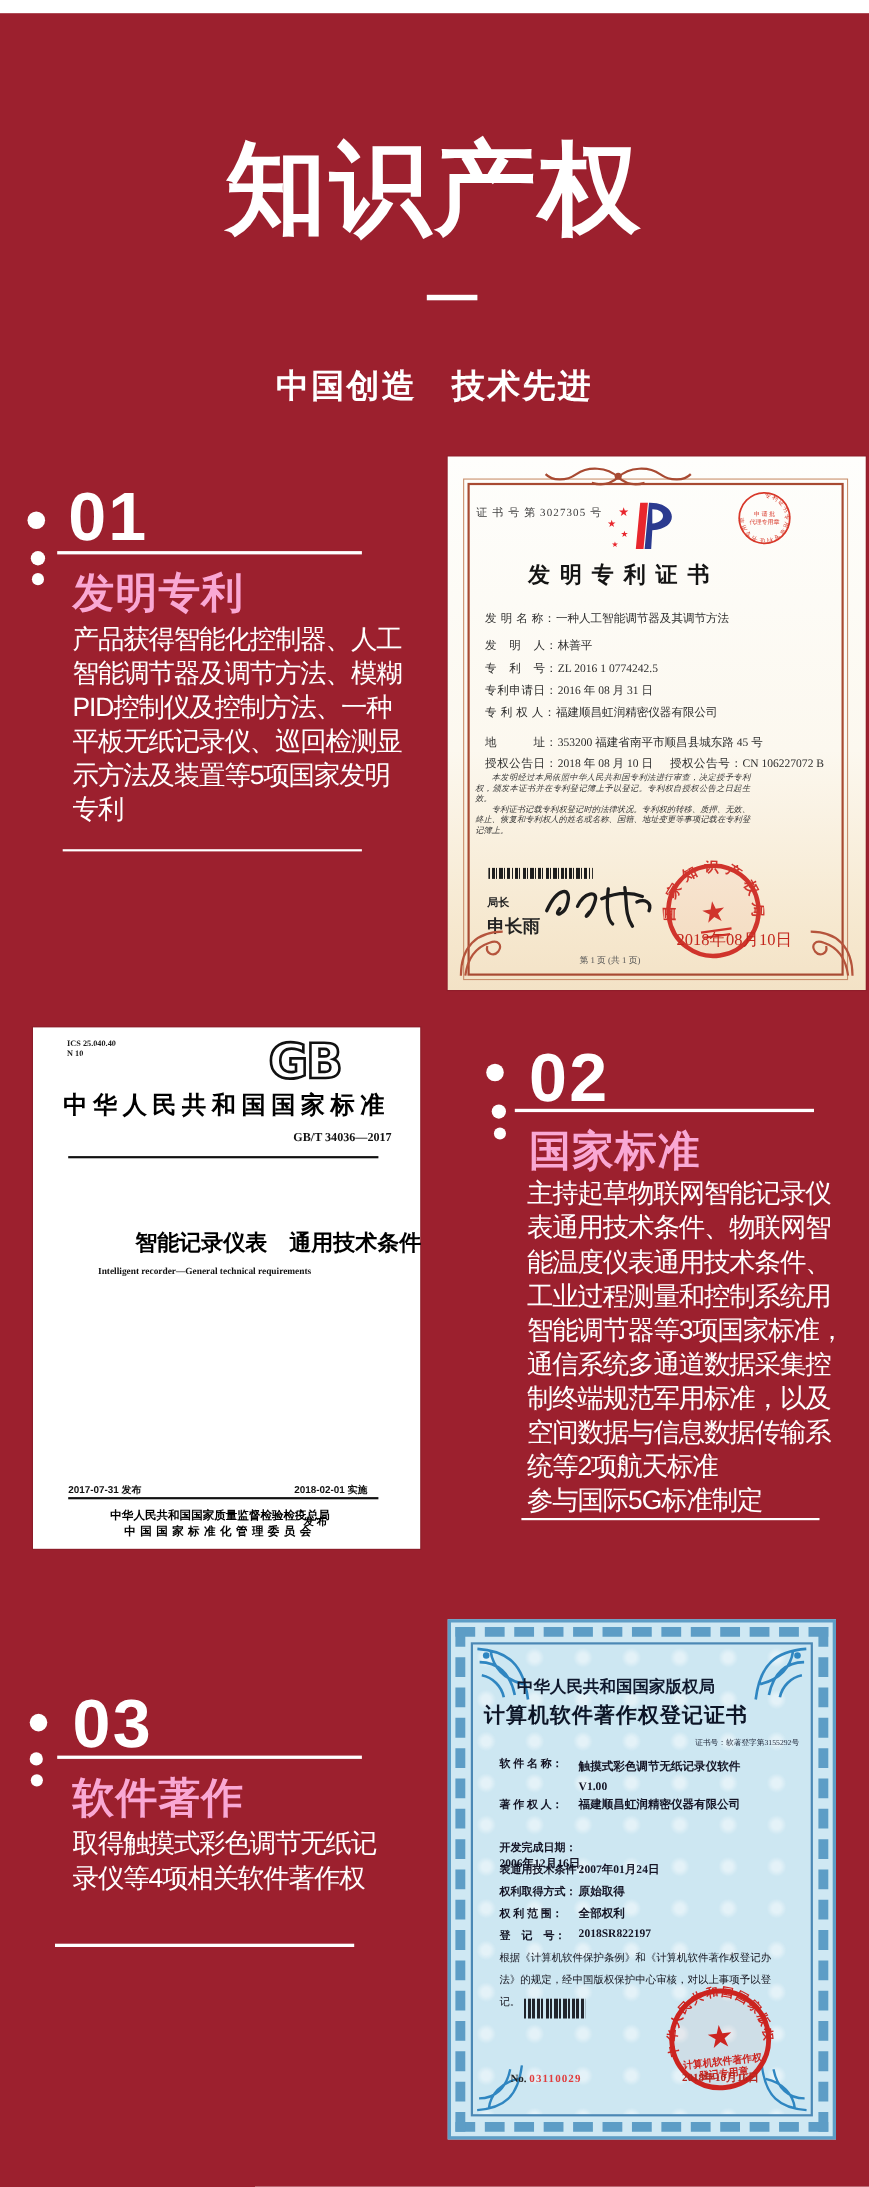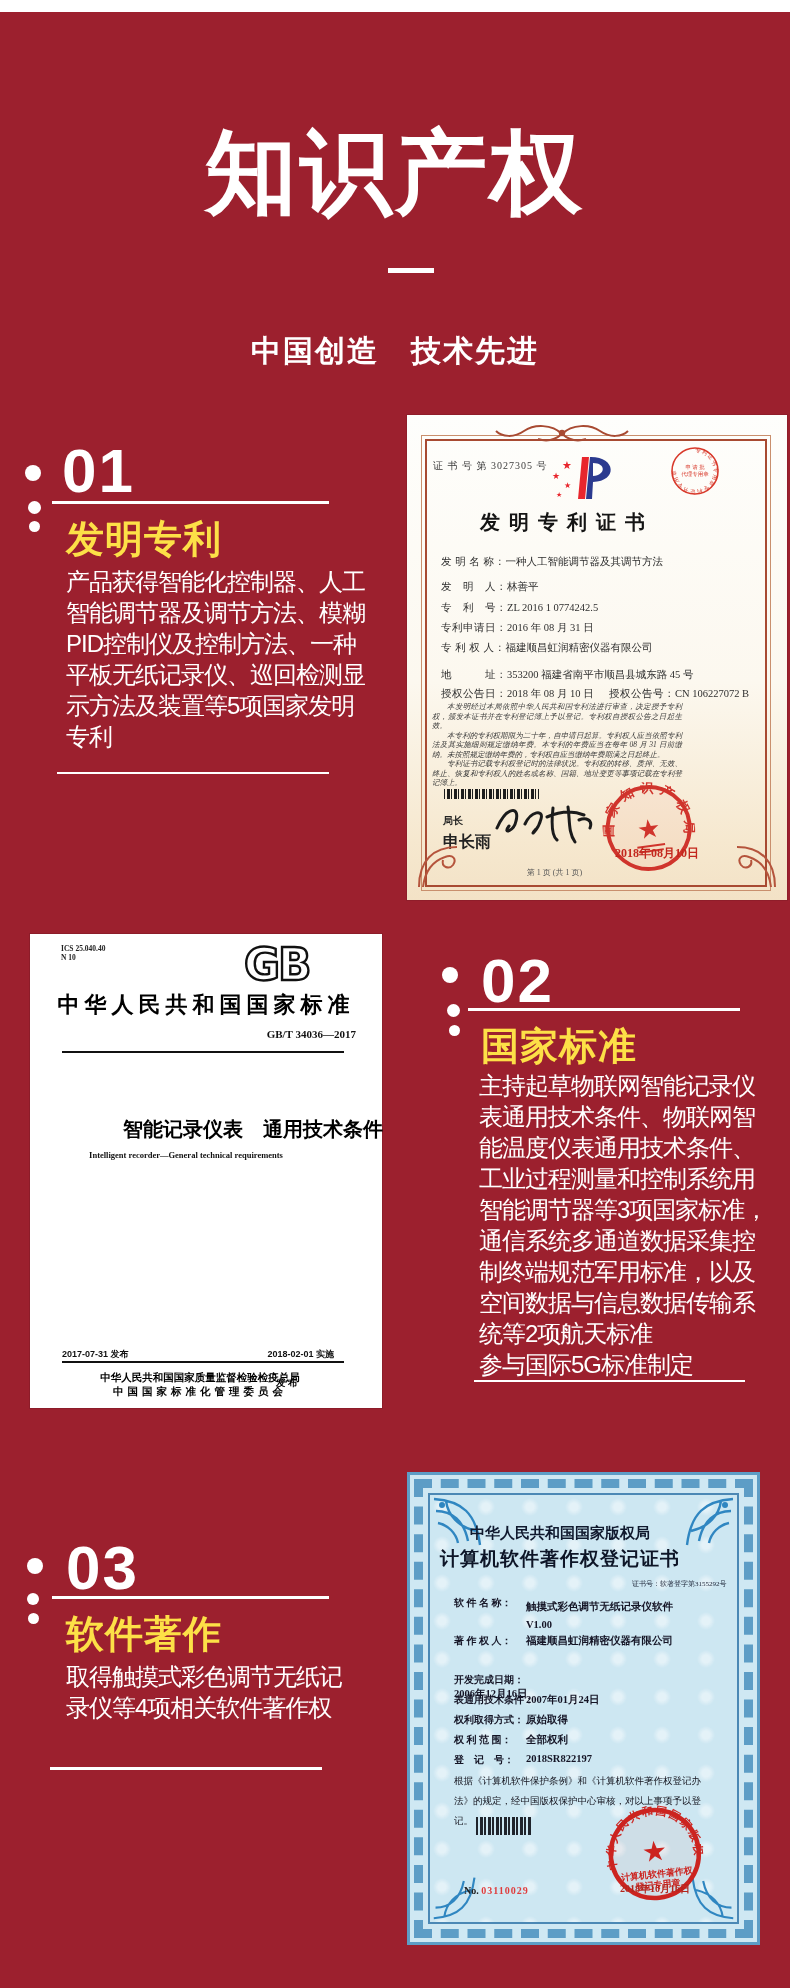--- a/index.html
+++ b/index.html
@@ -12,21 +12,21 @@
   .page-title{left:0;top:122px;width:790px;text-align:center;color:#fff;
               font-size:92px;font-weight:900;letter-spacing:3px;line-height:1.1;}
   .title-divider{left:388px;top:268px;width:46px;height:5px;background:#fff;}
   .page-subtitle{left:0;top:331px;width:790px;text-align:center;color:#fff;
                  font-size:30px;font-weight:700;letter-spacing:2px;}
 
   .dot{position:absolute;background:#fff;border-radius:50%;}
   .sec-number{position:absolute;color:#fff;font-size:62px;font-weight:800;
               letter-spacing:2px;line-height:60px;}
   .sec-underline{position:absolute;height:3px;background:#fff;}
-  .sec-heading{position:absolute;color:#fde047;font-size:38px;font-weight:800;letter-spacing:1px;}
+  .sec-heading{position:absolute;color:#f9a8d4;font-size:38px;font-weight:800;letter-spacing:1px;}
   .sec-body{position:absolute;color:#fff;font-size:24px;line-height:31px;
             letter-spacing:-1px;white-space:pre-line;}
   .sec-divider{position:absolute;background:#fff;}
 
   
   .patent-cert{left:407px;top:415px;width:380px;height:485px;
     background:linear-gradient(180deg,#fefefc 0%,#fcf8ef 55%,#f6e8cf 88%,#f3e2c6 100%);
     box-shadow:0 0 0 1px rgba(0,0,0,.08);
     font-family:"Liberation Serif","DejaVu Serif",serif;}
   .pc-frame1{position:absolute;left:14px;top:20px;right:16px;bottom:9px;border:1px solid #c98f6d;}
@@ -45,21 +45,21 @@
            color:#3a3a3a;font-style:italic;text-align:justify;}
   .pc-body p{margin:0;text-indent:2em;}
   .pc-barcode{position:absolute;left:37px;top:374px;width:95px;height:10px;
      background:repeating-linear-gradient(90deg,#1d1d1d 0 1px,transparent 1px 3px,#1d1d1d 3px 6px,transparent 6px 7px);}
   .pc-signer-title{position:absolute;left:36px;top:399px;font-size:10px;font-weight:700;color:#222;
      font-family:"Liberation Sans",sans-serif;}
   .pc-signer-name{position:absolute;left:36px;top:417px;font-size:16px;font-weight:700;color:#222;
      font-family:"Liberation Sans",sans-serif;}
   .pc-sign{position:absolute;left:82px;top:383px;}
   .pc-seal{position:absolute;left:196px;top:367px;transform:rotate(-8deg);}
-  .pc-sealdate{position:absolute;left:208px;top:430px;font-size:12px;font-weight:700;color:#c3271d;}
+  .pc-sealdate{position:absolute;left:208px;top:430px;font-size:15px;font-weight:400;color:#c3271d;}
   .pc-pagenote{position:absolute;left:0;right:85px;top:452px;text-align:center;font-size:8px;color:#555;}
   .pc-fl{position:absolute;}
 
   
   .gb-doc{left:30px;top:934px;width:352px;height:474px;background:#ffffff;color:#111;
           font-family:"Liberation Serif","DejaVu Serif",serif;box-shadow:0 0 0 1px rgba(0,0,0,.1);}
   .gb-ics{position:absolute;left:31px;top:10px;font-size:7.5px;font-weight:700;line-height:9px;color:#222;}
   .gb-logo{position:absolute;left:212px;top:6px;}
   .gb-title{position:absolute;left:0;top:56px;width:352px;text-align:center;
             font-size:22px;font-weight:700;letter-spacing:5px;color:#000;}
@@ -208,21 +208,20 @@
       <div class="pc-row" style="top:90px;"><span class="lab">专 利 权 人：</span><span>福建顺昌虹润精密仪器有限公司</span></div>
       <div class="pc-row" style="top:117px;"><span class="lab">地　　　址：</span><span>353200 福建省南平市顺昌县城东路 45 号</span></div>
       <div class="pc-row" style="top:136px;">
         <span class="lab">授权公告日：</span><span>2018 年 08 月 10 日</span>
         <span class="pc-grant2"><span class="lab">授权公告号：</span><span>CN 106227072 B</span></span>
       </div>
     </div>
 
     <div class="pc-body">
       <p>本发明经过本局依照中华人民共和国专利法进行审查，决定授予专利权，颁发本证书并在专利登记簿上予以登记。专利权自授权公告之日起生效。</p>
-      <p>本专利的专利权期限为二十年，自申请日起算。专利权人应当依照专利法及其实施细则规定缴纳年费。本专利的年费应当在每年 08 月 31 日前缴纳。未按照规定缴纳年费的，专利权自应当缴纳年费期满之日起终止。</p>
       <p>专利证书记载专利权登记时的法律状况。专利权的转移、质押、无效、终止、恢复和专利权人的姓名或名称、国籍、地址变更等事项记载在专利登记簿上。</p>
     </div>
 
     <div class="pc-barcode"></div>
     <div class="pc-signer-title">局长</div>
     <div class="pc-signer-name">申长雨</div>
     <div class="pc-sign">
       <svg width="115" height="48" viewBox="0 0 115 48">
         <path d="M8 30 C18 8,31 8,27 23 C25 33,13 37,20 28 M36 26 C42 13,55 11,52 21 C49 33,39 40,47 31 M64 10 C62 28,63 38,68 42 M58 19 C72 13,85 13,95 17 M79 9 C81 22,79 34,86 44 M90 22 C97 19,104 22,101 30" stroke="#1b1b1b" stroke-width="3" fill="none" stroke-linecap="round"></path>
       </svg>

